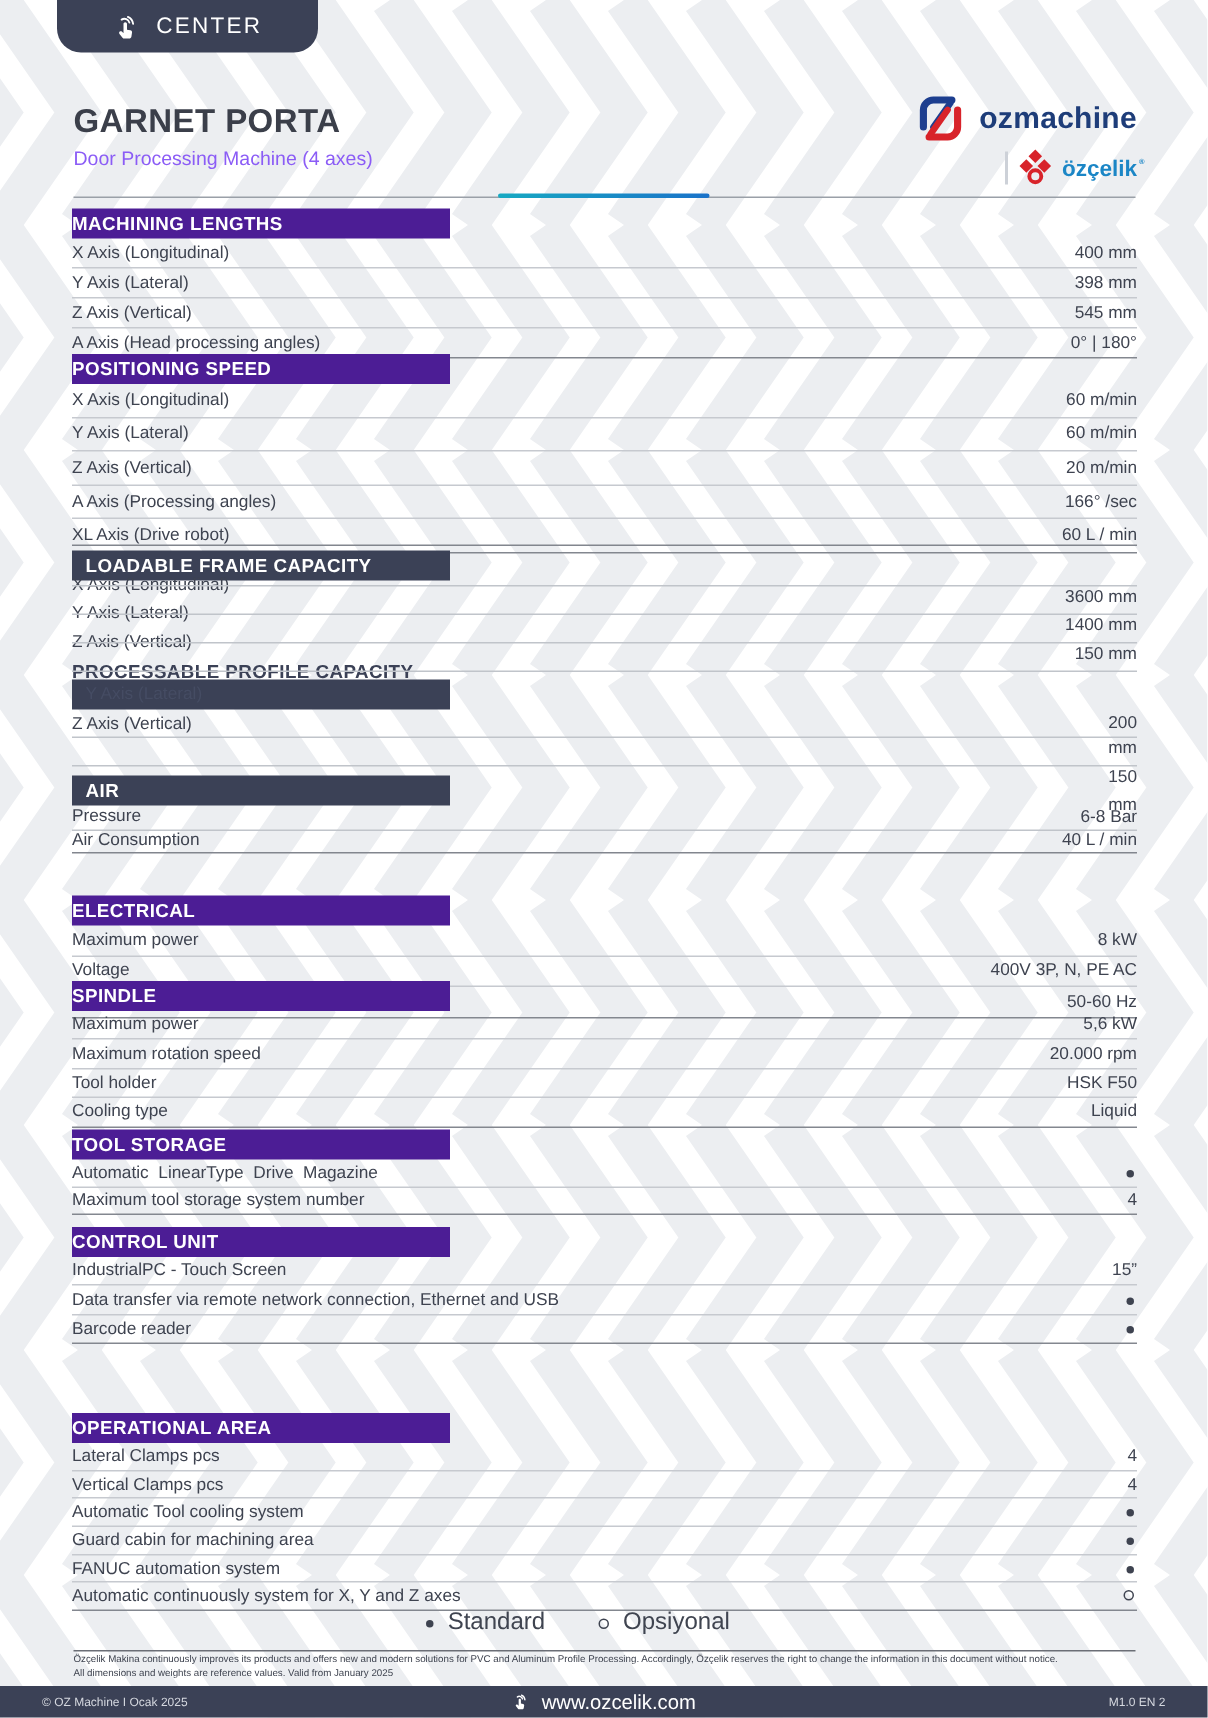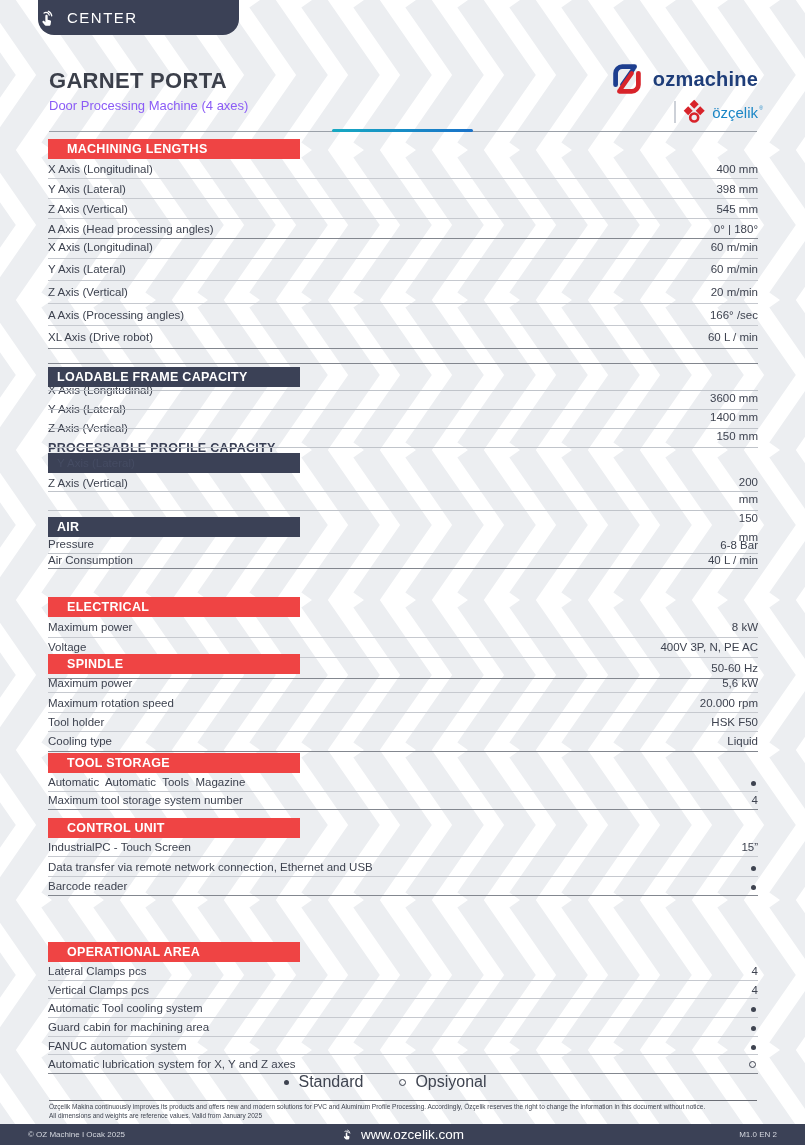--- a/index.html
+++ b/index.html
@@ -2,43 +2,43 @@
 <html><head>
 <meta charset="utf-8">
 <style>
   html,body{margin:0;padding:0;}
   body{width:805px;height:1145px;position:relative;overflow:hidden;background:#ffffff;
        font-family:"Liberation Sans","DejaVu Sans",sans-serif;-webkit-font-smoothing:antialiased;}
   .bg{position:absolute;left:0;top:0;z-index:0;}
   .layer{position:absolute;z-index:1;}
 
   
-  .badge{left:38px;top:0;width:201px;height:35px;background:#3b4156;border-radius:0 0 16px 16px;
-         display:flex;align-items:center;gap:9px;color:#fff;}
+  .badge{left:38px;top:0;width:174px;height:35px;background:#3b4156;border-radius:0 0 16px 16px;
+         display:flex;align-items:center;justify-content:center;gap:9px;color:#fff;}
   .badge-label{font-size:15px;letter-spacing:1.5px;font-weight:500;}
 
   
   .page-title{left:49px;top:68px;font-size:22px;font-weight:700;color:#3b3f4a;letter-spacing:.3px;}
   .page-subtitle{left:49px;top:98px;font-size:13px;color:#8b5cf6;}
 
   .brand{right:47px;top:60px;width:220px;display:flex;flex-direction:column;align-items:flex-end;}
   .brand-row1{display:flex;align-items:center;gap:7px;}
   .brand-primary{font-size:20px;font-weight:700;color:#1e3d79;letter-spacing:.2px;}
   .brand-row2{display:flex;align-items:center;gap:6px;margin-top:1px;}
   .brand-sep{width:2px;height:22px;background:#cdd1d8;}
-  .brand-secondary{font-size:15px;font-weight:400;color:#1b86c6;position:relative;}
+  .brand-secondary{font-size:15px;font-weight:700;color:#1b86c6;position:relative;}
   .brand-secondary sup{font-size:5px;position:absolute;top:1px;right:-5px;}
 
   .rule{left:49px;top:131px;width:708px;height:1px;background:#9aa0a8;}
   .rule-accent{left:332px;top:129px;width:141px;height:3px;border-radius:2px;
                background:linear-gradient(90deg,#17a9c2,#1a72c9);}
 
   
   .section{position:absolute;left:48px;width:710px;z-index:1;}
-  .sec-head{width:252px;height:20px;background:#ef4444;box-sizing:border-box;padding-left:19px;
+  .sec-head{width:252px;height:20px;background:#4c1d95;box-sizing:border-box;padding-left:0;
             display:flex;align-items:center;}
   .sec-title{color:#ffffff;font-size:12.5px;font-weight:700;letter-spacing:.3px;}
   .row{display:flex;justify-content:space-between;align-items:center;height:var(--rh,19px);
        border-bottom:1px solid #c6c9cf;}
   .rows .row:last-child{border-bottom-color:#83878f;}
   .lbl{font-size:11.5px;color:#3e4350;white-space:pre;}
   .val{font-size:11.5px;color:#3e4350;}
   .dot{display:inline-block;width:5px;height:5px;border-radius:50%;background:#3e4350;margin-right:2px;}
   .ring{display:inline-block;width:5px;height:5px;border-radius:50%;border:1.2px solid #3e4350;margin-right:2px;}
 
@@ -147,20 +147,23 @@
         <span class="lbl">Z Axis (Vertical)</span>
         <span class="val">545 mm</span>
       </div>
       <div class="row">
         <span class="lbl">A Axis (Head processing angles)</span>
         <span class="val">0° | 180°</span>
       </div>
     </div>
 </section>
 <section class="section" id="sec-positioning">
+  <div class="sec-head">
+      <span class="sec-title">POSITIONING SPEED</span>
+    </div>
   <div class="rows">
       <div class="row">
         <span class="lbl">X Axis (Longitudinal)</span>
         <span class="val">60 m/min</span>
       </div>
       <div class="row">
         <span class="lbl">Y Axis (Lateral)</span>
         <span class="val">60 m/min</span>
       </div>
       <div class="row">
@@ -218,21 +221,21 @@
         <span class="val">Liquid</span>
       </div>
     </div>
 </section>
 <section class="section" id="sec-tool">
   <div class="sec-head">
       <span class="sec-title">TOOL STORAGE</span>
     </div>
   <div class="rows">
       <div class="row">
-        <span class="lbl">Automatic  Automatic  Tools  Magazine</span>
+        <span class="lbl">Automatic  LinearType  Drive  Magazine</span>
         <span class="val"><span class="dot"></span></span>
       </div>
       <div class="row">
         <span class="lbl">Maximum tool storage system number</span>
         <span class="val">4</span>
       </div>
     </div>
 </section>
 <section class="section" id="sec-control">
   <div class="sec-head">
@@ -272,21 +275,21 @@
       </div>
       <div class="row">
         <span class="lbl">Guard cabin for machining area</span>
         <span class="val"><span class="dot"></span></span>
       </div>
       <div class="row">
         <span class="lbl">FANUC automation system</span>
         <span class="val"><span class="dot"></span></span>
       </div>
       <div class="row">
-        <span class="lbl">Automatic lubrication system for X, Y and Z axes</span>
+        <span class="lbl">Automatic continuously system for X, Y and Z axes</span>
         <span class="val"><span class="ring"></span></span>
       </div>
     </div>
 </section>
 
 <div class="layer glitch">
   <div class="gl-line dark" style="top:0"></div>
 
   <div class="gl-box" style="top:4px">
     <span class="sec-title">LOADABLE FRAME CAPACITY</span>

